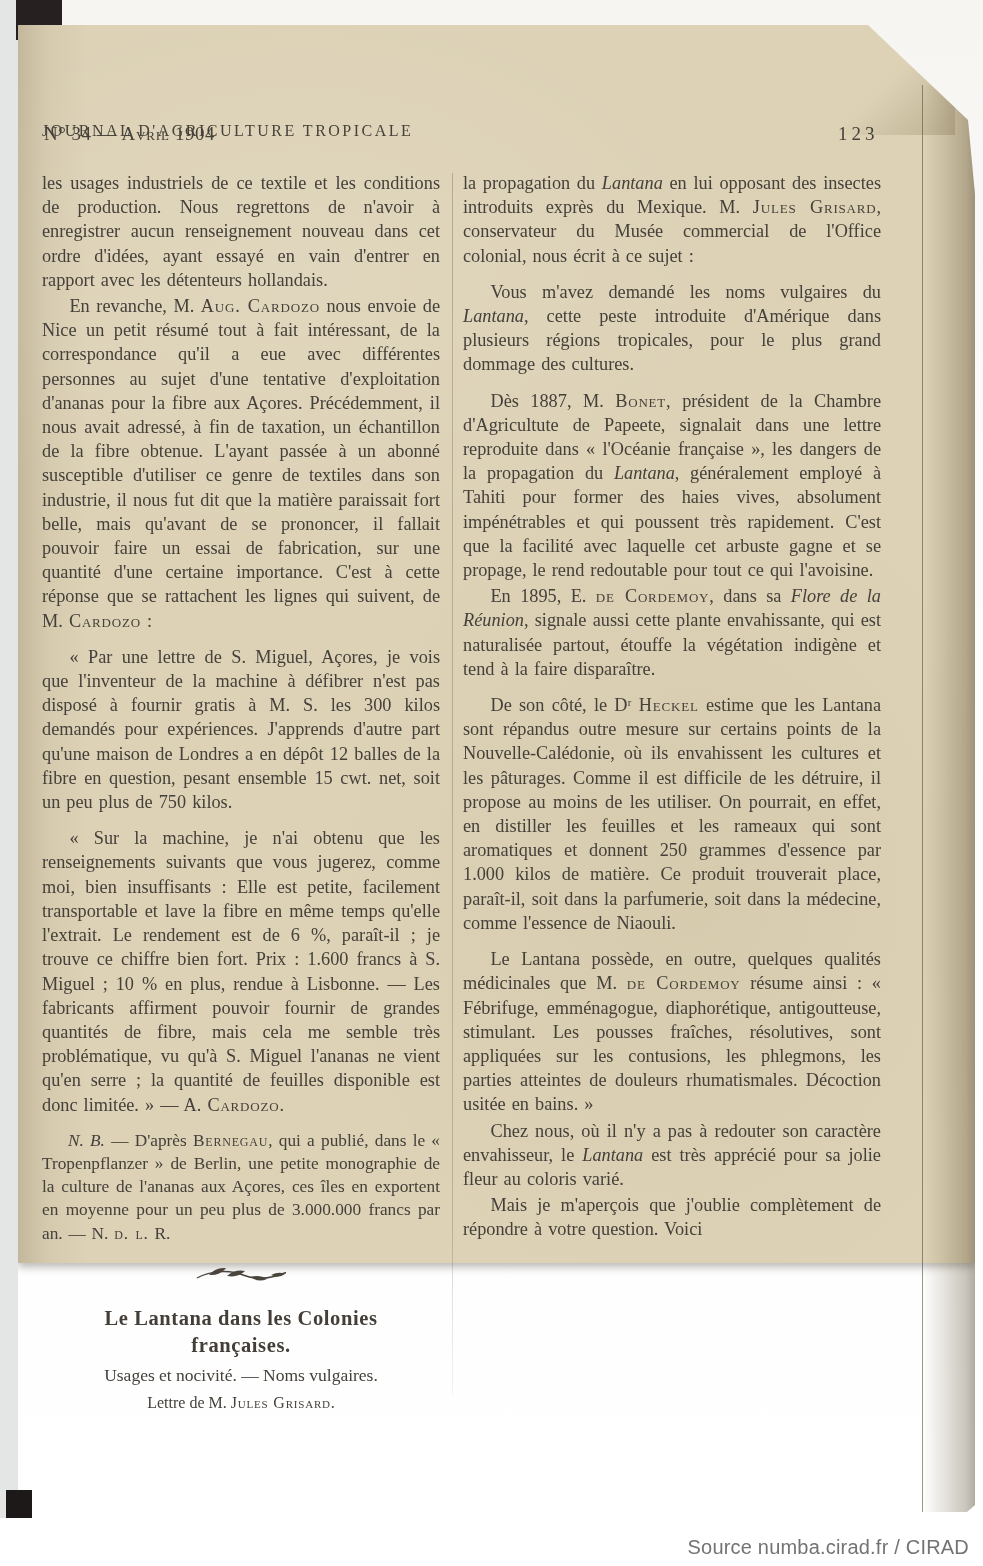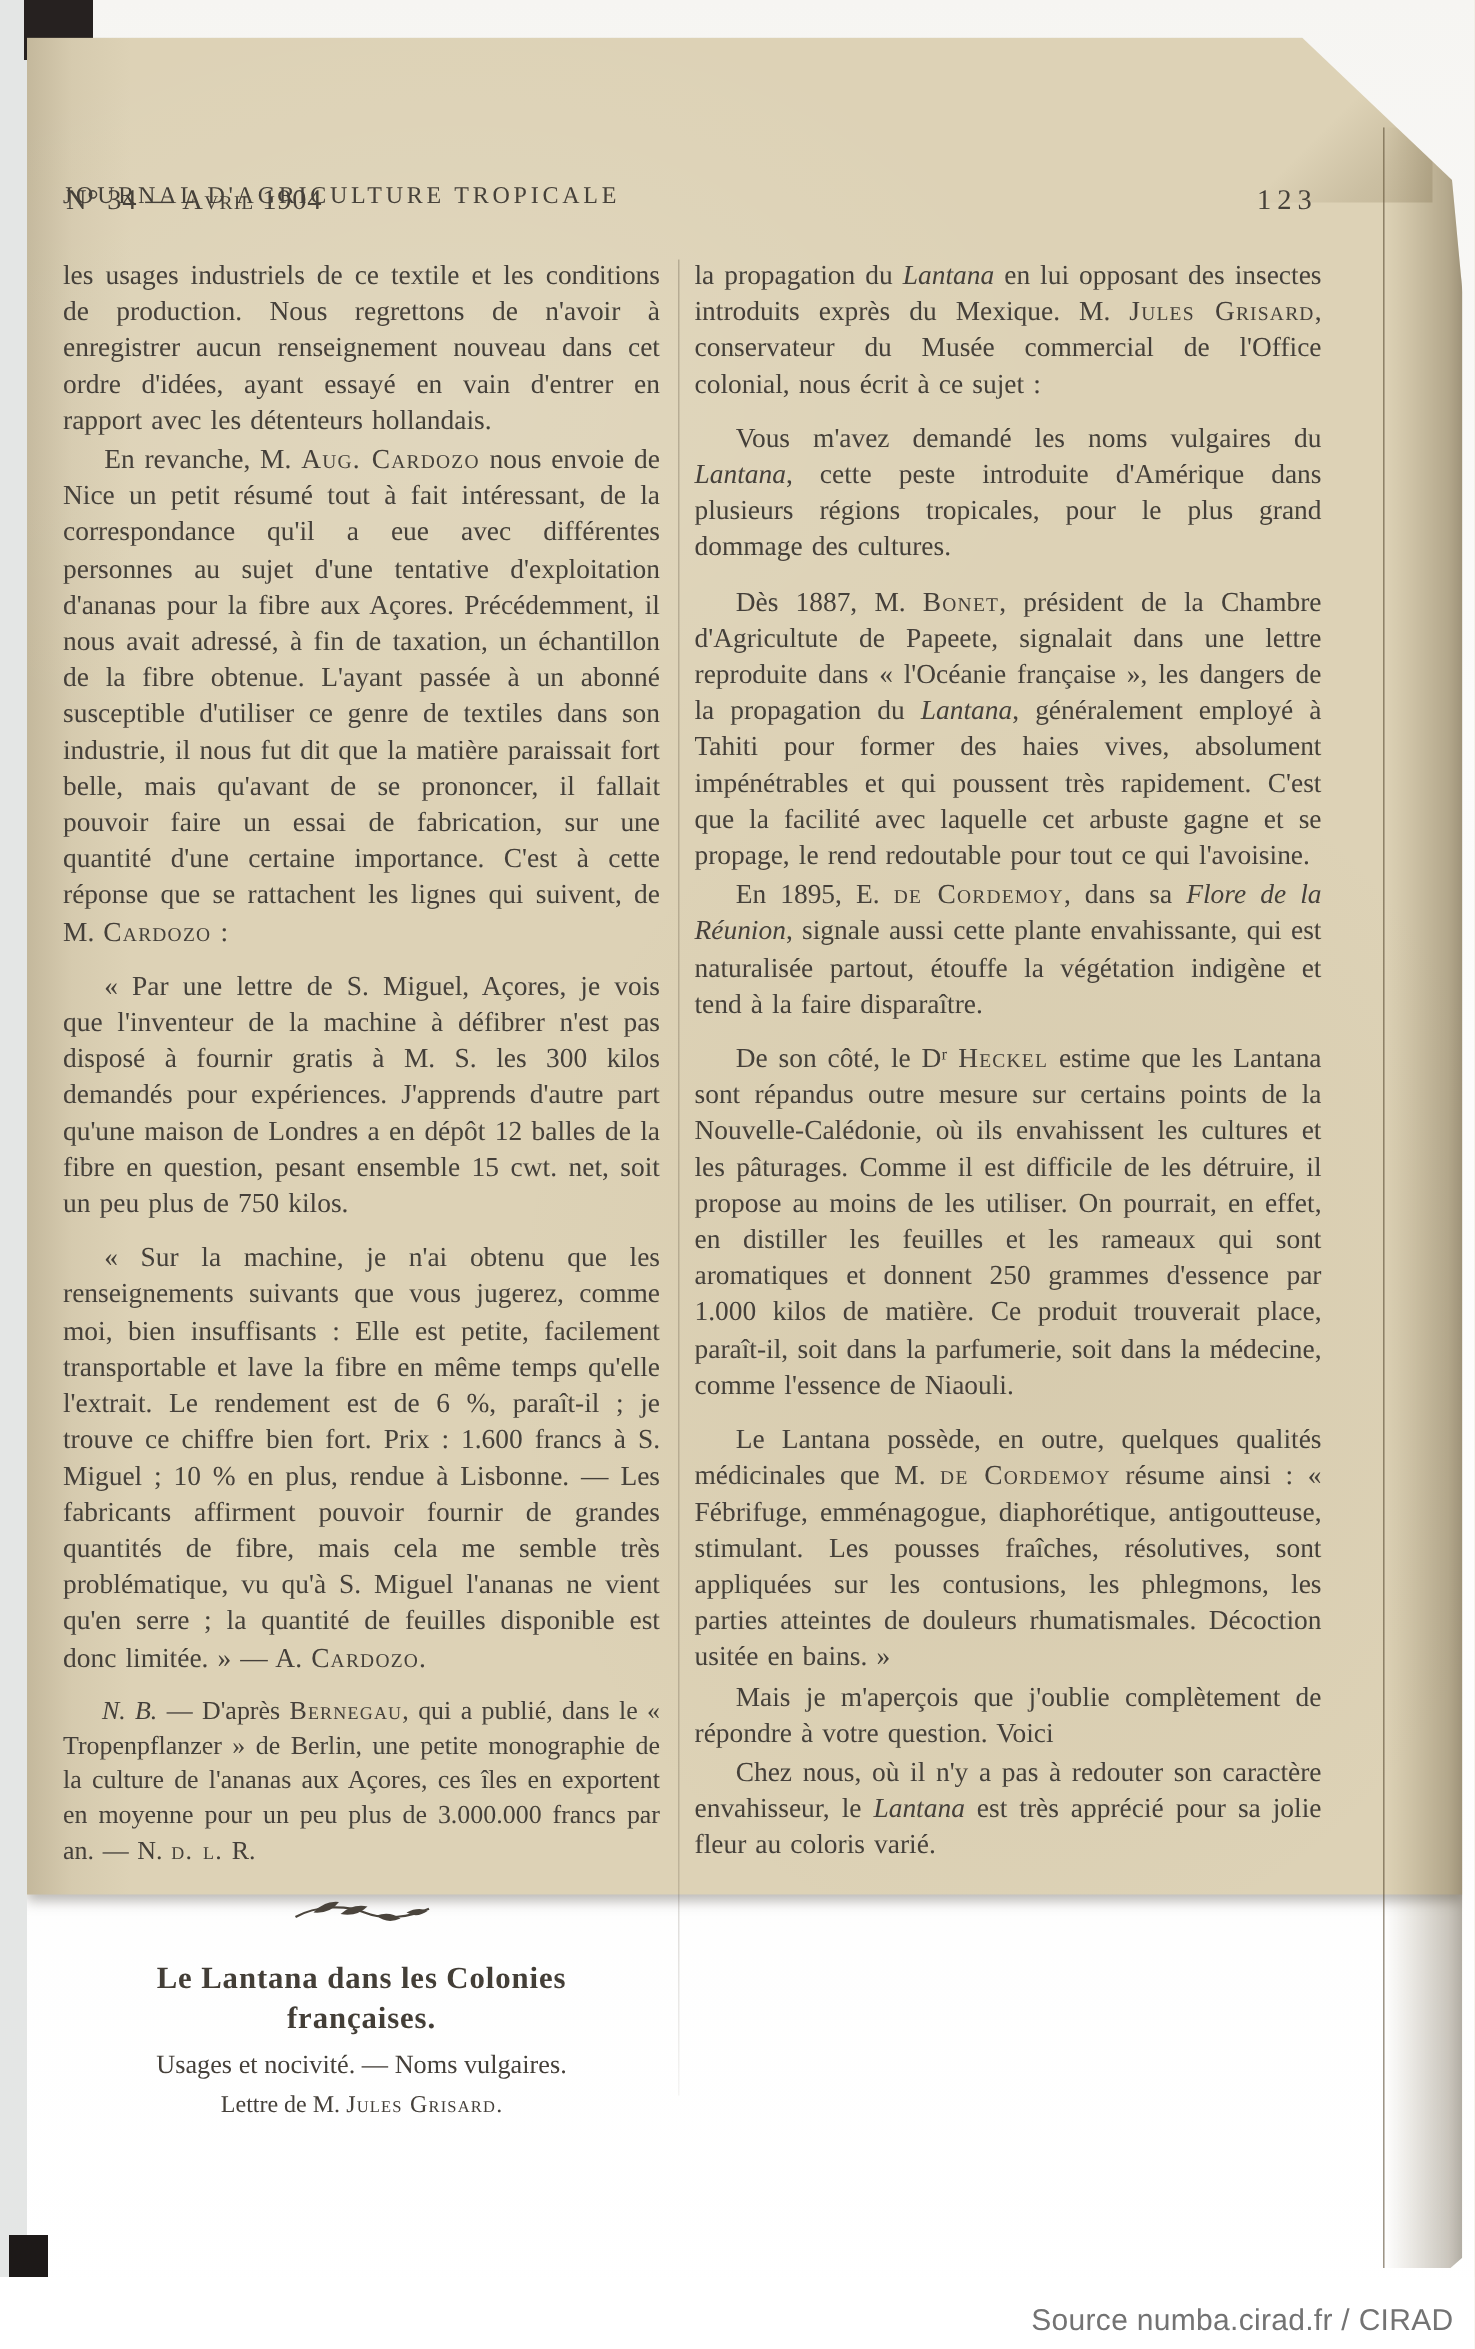--- a/index.html
+++ b/index.html
@@ -111,20 +111,20 @@
 
     <div class="col-divider"></div>
 
     <div class="col-right">
         <p class="para noindent"><span>la propagation du </span><span class="seg-i">Lantana</span><span> en lui opposant des insectes introduits exprès du Mexique. M. </span><span class="seg-sc">Jules Grisard</span><span>, conservateur du Musée commercial de l'Office colonial, nous écrit à ce sujet :</span></p>
         <p class="para gap"><span>Vous m'avez demandé les noms vulgaires du </span><span class="seg-i">Lantana</span><span>, cette peste introduite d'Amérique dans plusieurs régions tropicales, pour le plus grand dommage des cultures.</span></p>
         <p class="para gap"><span>Dès 1887, M. </span><span class="seg-sc">Bonet</span><span>, président de la Chambre d'Agricultute de Papeete, signalait dans une lettre reproduite dans « l'Océanie française », les dangers de la propagation du </span><span class="seg-i">Lantana</span><span>, généralement employé à Tahiti pour former des haies vives, absolument impénétrables et qui poussent très rapidement. C'est que la facilité avec laquelle cet arbuste gagne et se propage, le rend redoutable pour tout ce qui l'avoisine.</span></p>
         <p class="para"><span>En 1895, E. </span><span class="seg-sc">de Cordemoy</span><span>, dans sa </span><span class="seg-i">Flore de la Réunion</span><span>, signale aussi cette plante envahissante, qui est naturalisée partout, étouffe la végétation indigène et tend à la faire disparaître.</span></p>
         <p class="para gap"><span>De son côté, le Dʳ </span><span class="seg-sc">Heckel</span><span> estime que les Lantana sont répandus outre mesure sur certains points de la Nouvelle-Calédonie, où ils envahissent les cultures et les pâturages. Comme il est difficile de les détruire, il propose au moins de les utiliser. On pourrait, en effet, en distiller les feuilles et les rameaux qui sont aromatiques et donnent 250 grammes d'essence par 1.000 kilos de matière. Ce produit trouverait place, paraît-il, soit dans la parfumerie, soit dans la médecine, comme l'essence de Niaouli.</span></p>
         <p class="para gap"><span>Le Lantana possède, en outre, quelques qualités médicinales que M. </span><span class="seg-sc">de Cordemoy</span><span> résume ainsi : « Fébrifuge, emménagogue, diaphorétique, antigoutteuse, stimulant. Les pousses fraîches, résolutives, sont appliquées sur les contusions, les phlegmons, les parties atteintes de douleurs rhumatismales. Décoction usitée en bains. »</span></p>
+        <p class="para"><span>Chez nous, où il n'y a pas à redouter son caractère envahisseur, le </span><span class="seg-i">Lantana</span><span> est très apprécié pour sa jolie fleur au coloris varié.</span></p>
         <p class="para"><span>Mais je m'aperçois que j'oublie complètement de répondre à votre question. Voici</span></p>
-        <p class="para"><span>Chez nous, où il n'y a pas à redouter son caractère envahisseur, le </span><span class="seg-i">Lantana</span><span> est très apprécié pour sa jolie fleur au coloris varié.</span></p>
       </div>
   </div>
 </div>
 
 <div class="footer-band"></div>
 <div class="source-attribution">Source numba.cirad.fr / CIRAD</div>
 
 </body></html>

